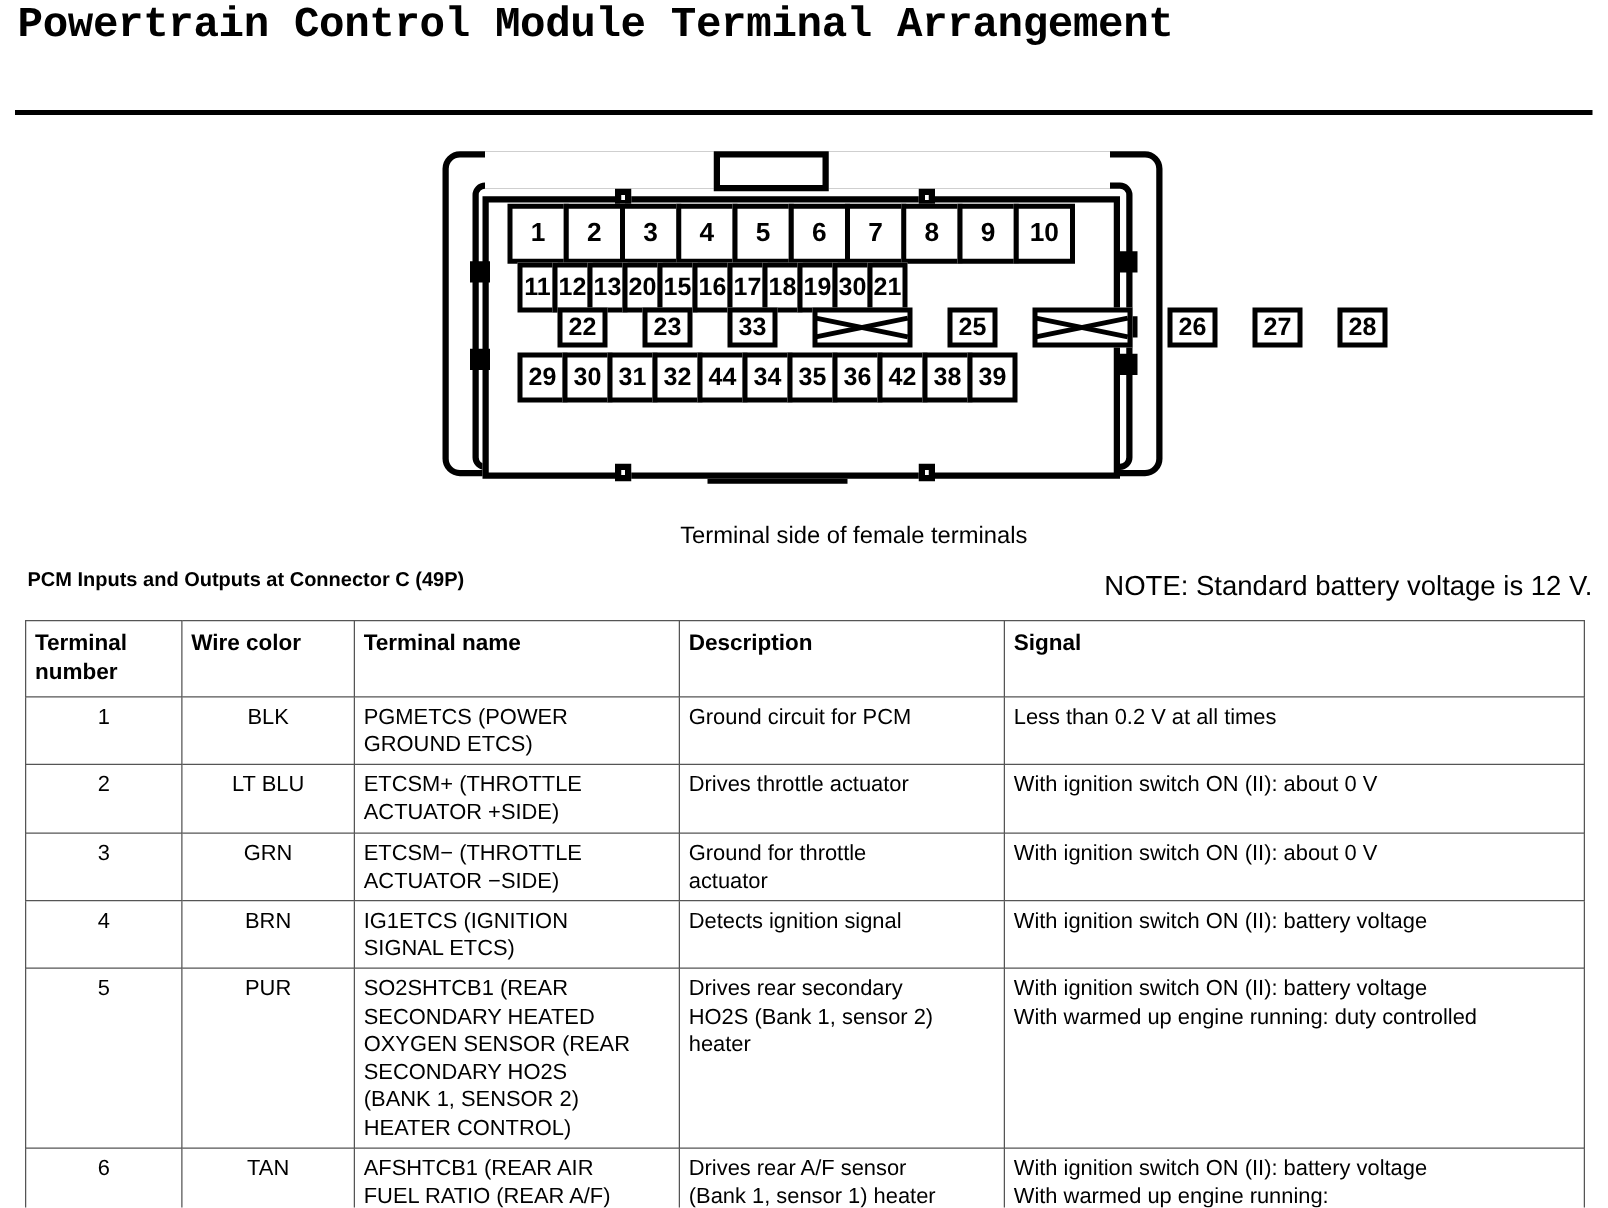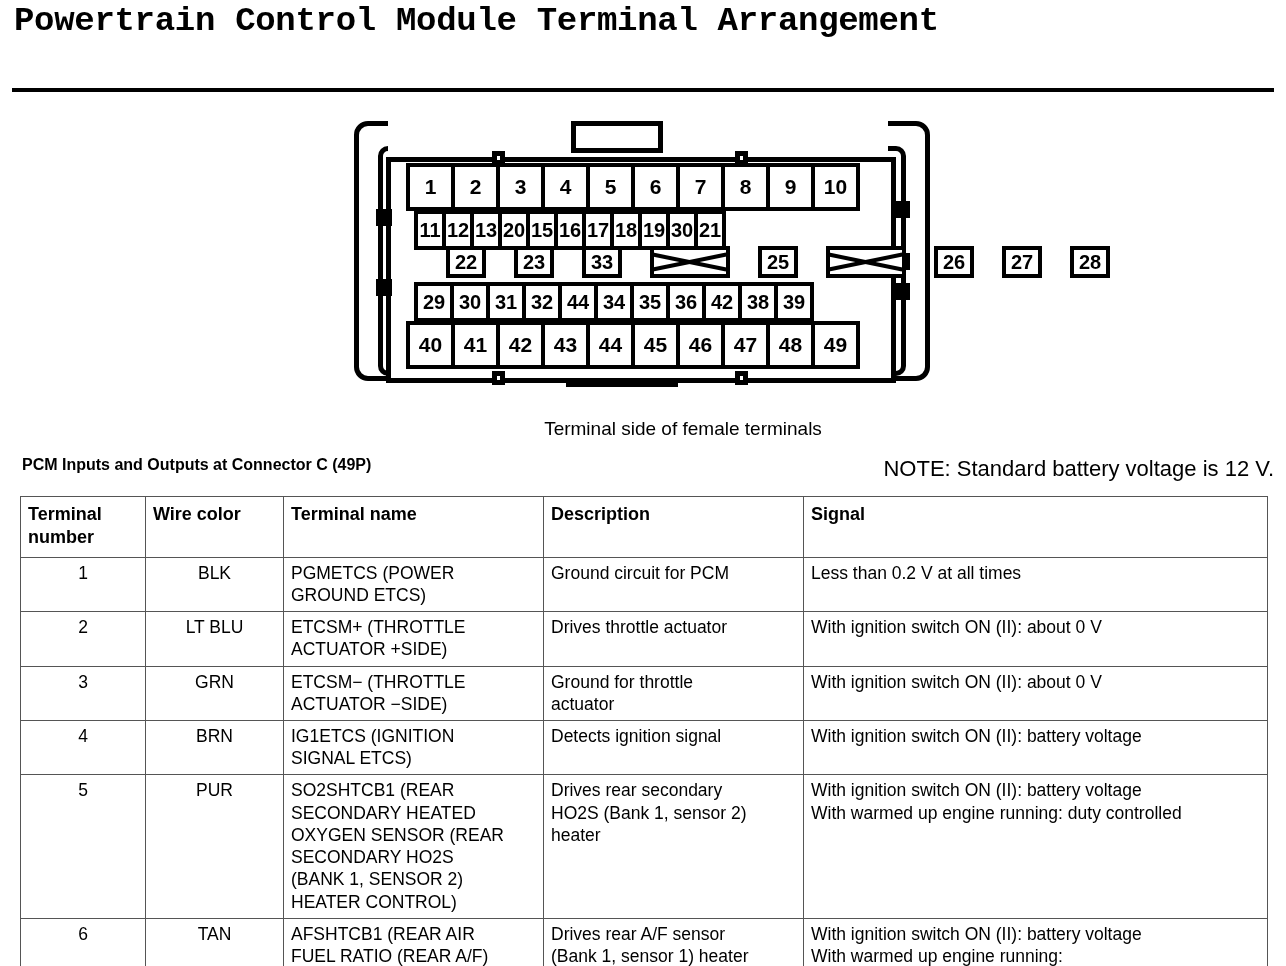--- a/index.html
+++ b/index.html
@@ -292,32 +292,20 @@
       <div class="pin">31</div>
       <div class="pin">32</div>
       <div class="pin">44</div>
       <div class="pin">34</div>
       <div class="pin">35</div>
       <div class="pin">36</div>
       <div class="pin">42</div>
       <div class="pin">38</div>
       <div class="pin">39</div>
     </div>
-  <div id="pin-row-5" class="pin-row">
-      <div class="pin">40</div>
-      <div class="pin">41</div>
-      <div class="pin">42</div>
-      <div class="pin">43</div>
-      <div class="pin">44</div>
-      <div class="pin">45</div>
-      <div class="pin">46</div>
-      <div class="pin">47</div>
-      <div class="pin">48</div>
-      <div class="pin">49</div>
-    </div>
 </div>
 
 <div id="diagram-caption">Terminal side of female terminals</div>
 
 <div id="section-heading">PCM Inputs and Outputs at Connector C (49P)</div>
 <div id="section-note">NOTE: Standard battery voltage is 12 V.</div>
 
 <table id="io-table">
   <colgroup>
     <col class="col-num">

